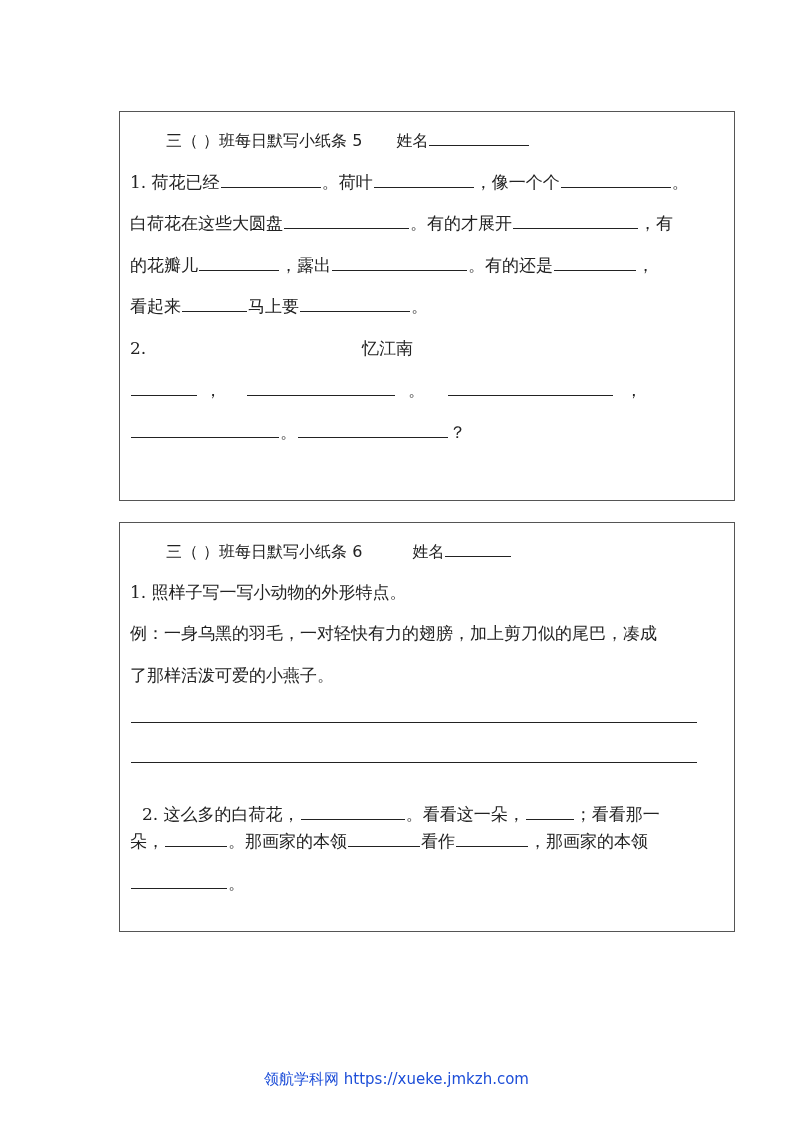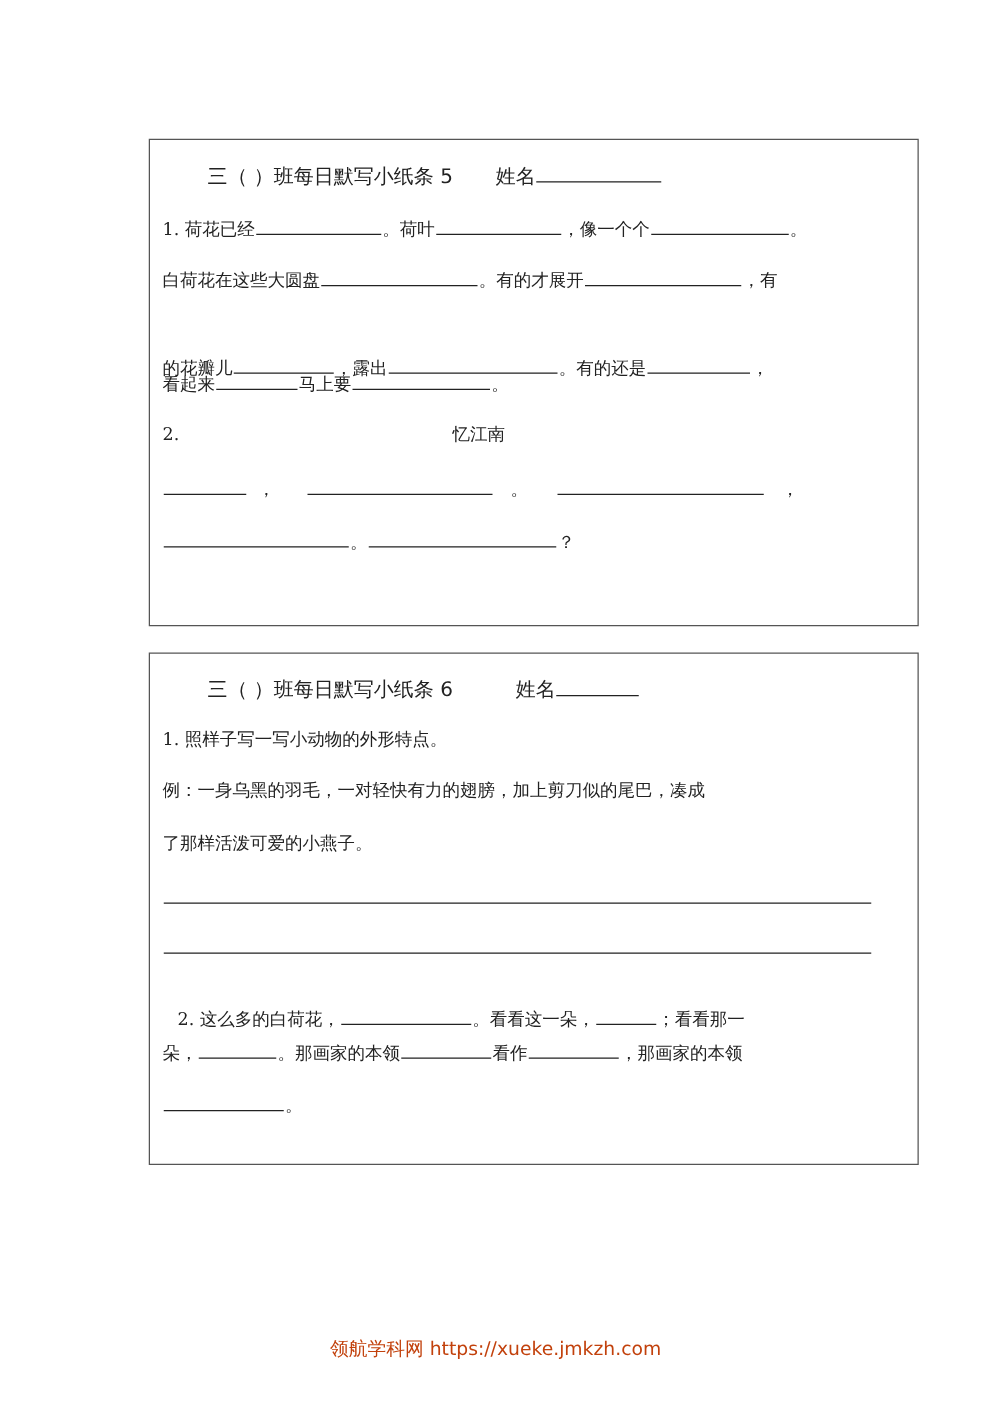--- a/index.html
+++ b/index.html
@@ -1,44 +1,44 @@
 <!DOCTYPE html>
 <html><head>
 <meta charset="utf-8">
 <style>
   html, body { margin: 0; padding: 0; background: #ffffff; }
   body { width: 793px; height: 1122px; position: relative; overflow: hidden;
          font-family: "DejaVu Serif", "Liberation Serif", serif; color: #222; }
   .card { position: absolute; left: 119px; width: 616px; border: 1px solid #555; box-sizing: border-box; background: #fff; }
   #card1 { top: 111px; height: 390px; }
   #card2 { top: 522px; height: 410px; }
-  .line { position: absolute; left: 10px; font-size: 14px; white-space: nowrap; line-height: 22px; }
+  .line { position: absolute; left: 10px; font-size: 17px; white-space: nowrap; line-height: 22px; }
   .title { font-family: "DejaVu Sans", "Liberation Sans", sans-serif; font-size: 16px; }
   .blank { display: inline-block; border-bottom: 1px solid #222; height: 16px; vertical-align: baseline; margin: 0 1px; }
   .namebl { display: inline-block; border-bottom: 1.5px solid #222; height: 16px; vertical-align: baseline; }
   .footer { position: absolute; top: 1070px; left: 0; width: 793px; text-align: center;
-            font-family: "DejaVu Sans", "Liberation Sans", sans-serif; font-size: 15px; color: #c2410c; }
+            font-family: "DejaVu Sans", "Liberation Sans", sans-serif; font-size: 15px; color: #1d4ed8; }
 </style>
 </head>
 <body>
 
 <div class="card" id="card1">
   <div class="line title" style="top:17px;left:46px;">
     <span>三（   ）班每日默写小纸条 5</span>
     <span style="display:inline-block;width:24px;"></span>
     <span>姓名</span><span class="namebl" style="width:100px;"></span>
   </div>
 
   <div class="line" style="top:59px;">
     <span>1. 荷花已经</span><span class="blank" style="width:100px;"></span><span>。荷叶</span><span class="blank" style="width:100px;"></span><span>，像一个个</span><span class="blank" style="width:110px;"></span><span>。</span>
   </div>
   <div class="line" style="top:100px;">
     <span>白荷花在这些大圆盘</span><span class="blank" style="width:125px;"></span><span>。有的才展开</span><span class="blank" style="width:125px;"></span><span>，有</span>
   </div>
-  <div class="line" style="top:142px;margin-top:28px;">
+  <div class="line" style="top:142px;">
     <span>的花瓣儿</span><span class="blank" style="width:80px;"></span><span>，露出</span><span class="blank" style="width:135px;"></span><span>。有的还是</span><span class="blank" style="width:82px;"></span><span>，</span>
   </div>
   <div class="line" style="top:183px;">
     <span>看起来</span><span class="blank" style="width:65px;"></span><span>马上要</span><span class="blank" style="width:110px;"></span><span>。</span>
   </div>
 
   <div class="line" style="top:225px;">2.</div>
   <div class="line" style="top:225px;left:242px;">忆江南</div>
 
   <div class="line" style="top:267px;">

